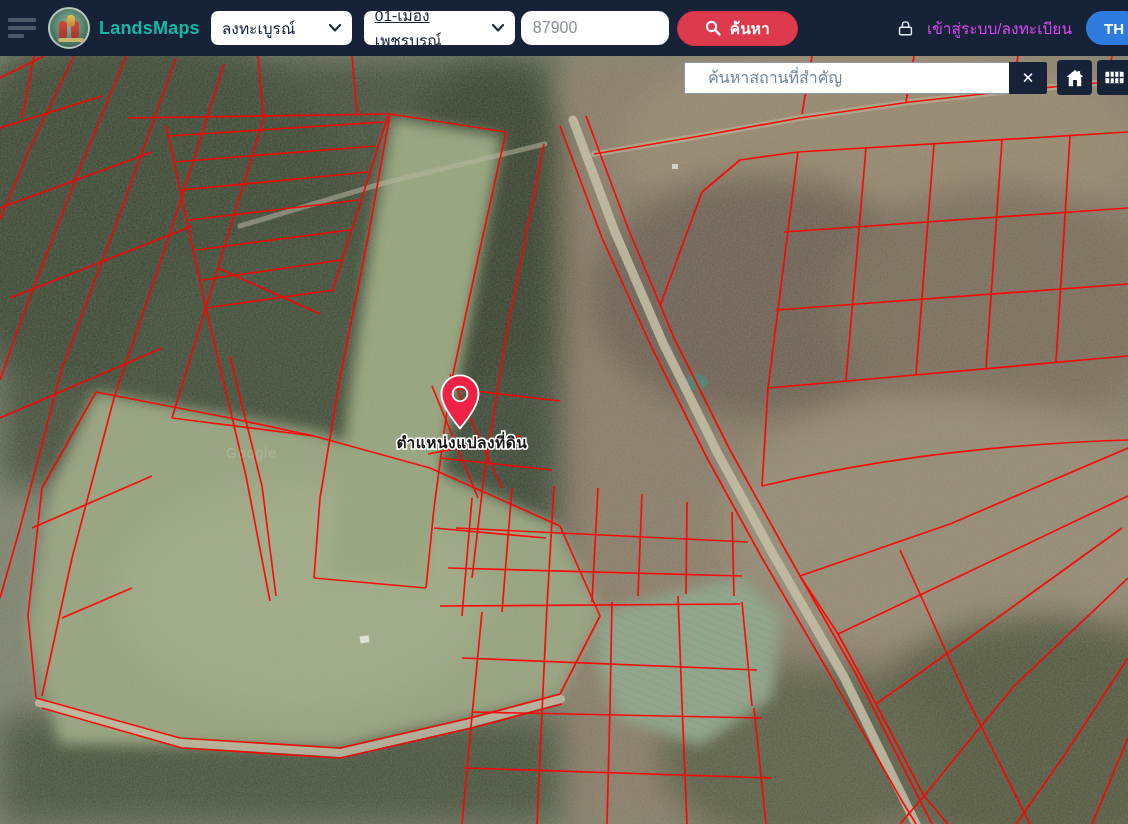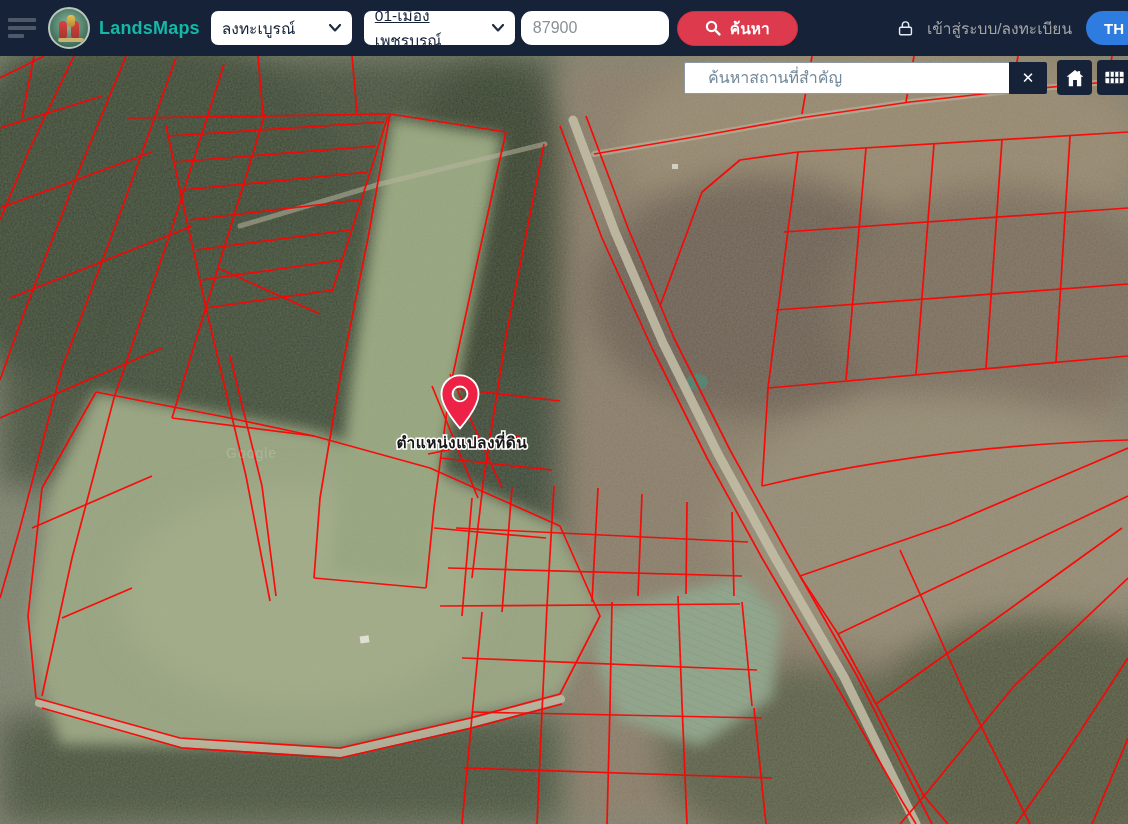--- a/index.html
+++ b/index.html
@@ -38,21 +38,21 @@
   .nav-select.district { width:151px; margin-left:12px;text-decoration:underline; }
   .nav-select svg { flex:0 0 auto; margin-left:8px; }
 
   .parcel-input { width:148px; height:34px; border:none; border-radius:11px; margin-left:6px;
     padding:0 12px; font-size:16px; color:#8a9097; font-family:inherit; outline:none; }
 
   .search-btn { height:35px; border:1px solid #c93345; border-radius:18px; margin-left:8px;
     background:#dd3a4e; color:#fff; font-size:15.5px; font-weight:600; font-family:inherit;
     display:flex; align-items:center; gap:9px; padding:0 27px; cursor:pointer; }
 
-  .login { margin-left:auto; display:flex; align-items:center; gap:12px; color:#a3a3a3;
+  .login { margin-left:auto; display:flex; align-items:center; gap:12px; color:#d946ef;
     font-size:15.5px; cursor:pointer; background:none; border:none; font-family:inherit; }
 
   .lang-btn { width:56px; height:34px; border-radius:17px; border:none; background:#2e7ce0;
     color:#fff; font-size:15px; font-weight:600; margin-left:14px; margin-right:-14px;
     cursor:pointer; font-family:inherit; flex:0 0 auto; }
 
   
   .map { position:relative; width:1128px; height:768px; background:#7e836f; overflow:hidden; }
   .map > svg.canvas { position:absolute; left:0; top:0; }
 

